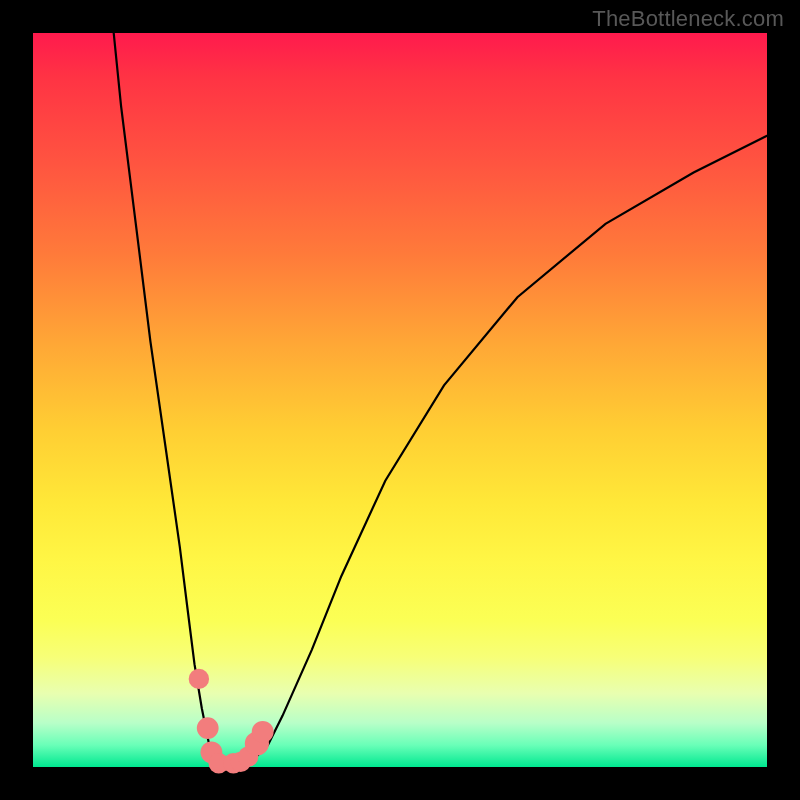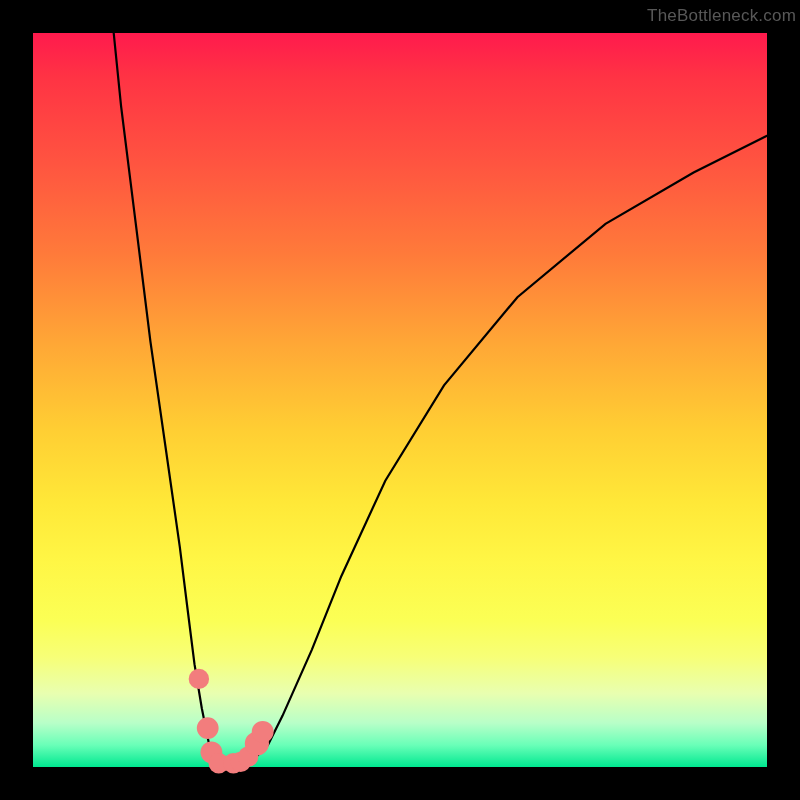--- a/index.html
+++ b/index.html
@@ -39,23 +39,23 @@
       #f7ff77 85%,
       #e8ffb0 90%,
       #b8ffc8 94%,
       #6affb8 97%,
       #00e890 100%
     );
   }
   .watermark {
     position: absolute;
     top: 6px;
-    right: 4px;
+    right: 16px;
     color: #585858;
-    font-size: 17px;
+    font-size: 22px;
     font-weight: 500;
     letter-spacing: 0.2px;
   }
   svg.curve {
     position: absolute;
     left: 0;
     top: 0;
     width: 734px;
     height: 734px;
     overflow: visible;

